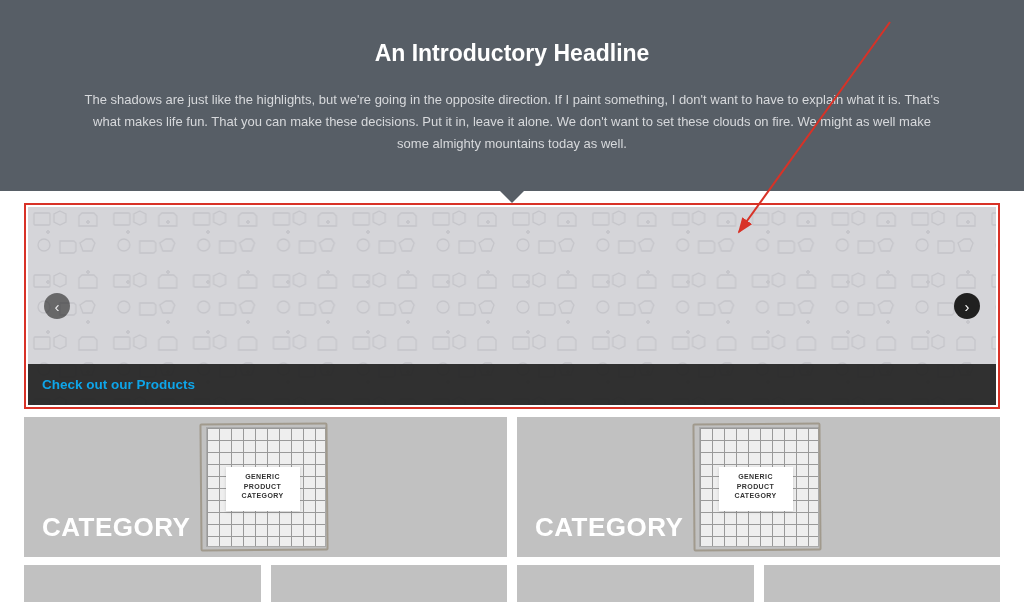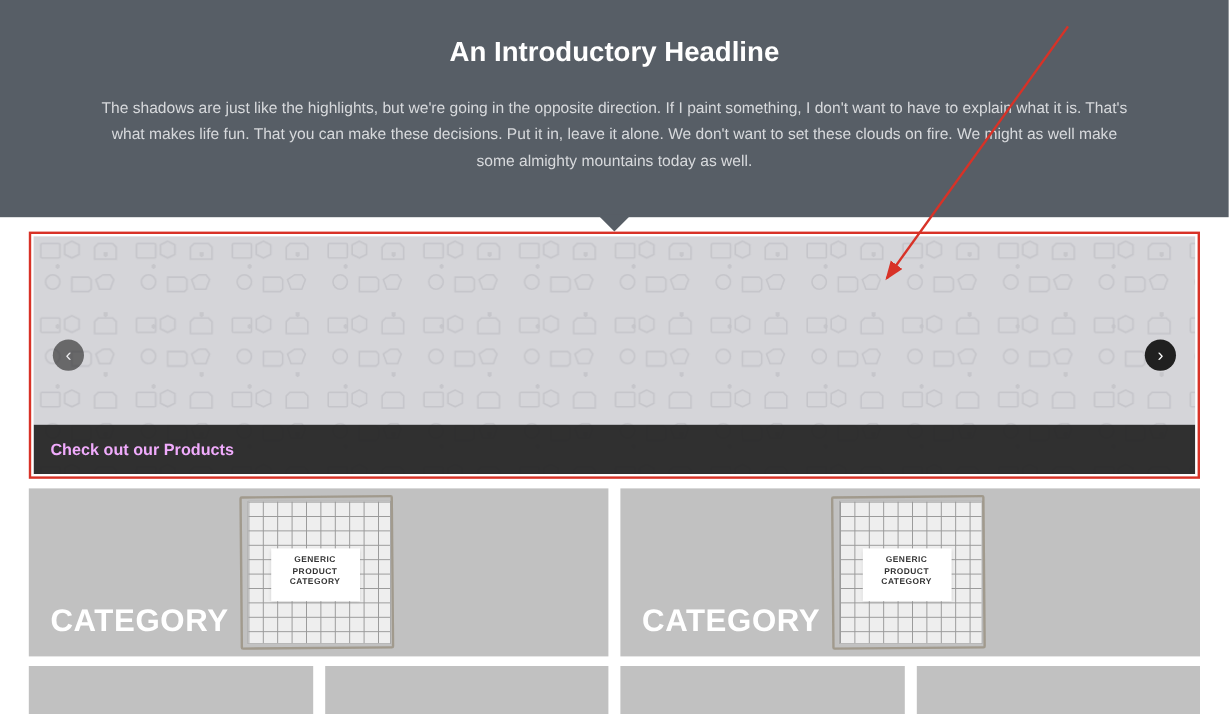--- a/index.html
+++ b/index.html
@@ -7,21 +7,21 @@
   font-family: -apple-system, BlinkMacSystemFont, "Segoe UI", Arial, sans-serif;
   background: #fff;
   width: 1024px;
   height: 602px;
   overflow: hidden;
 }
 .hero {
   background: #575e66;
   color: #fff;
   text-align: center;
-  padding: 30px 80px 36px;
+  padding: 40px 80px 36px;
   position: relative;
 }
 .hero::after {
   content: "";
   position: absolute;
   bottom: -12px;
   left: 50%;
   transform: translateX(-50%);
   width: 0;
   height: 0;
@@ -65,21 +65,21 @@
 .carousel-pattern svg {
   position: absolute;
   inset: 0;
   width: 100%;
   height: 100%;
 }
 .carousel-caption {
   position: absolute;
   left: 0; right: 0; bottom: 0;
   background: rgba(34,34,34,0.92);
-  color: #f0abfc;
+  color: #0ea5e9;
   font-size: 13.5px;
   font-weight: 600;
   padding: 13px 14px;
 }
 .carousel-nav {
   position: absolute;
   top: 50%;
   transform: translateY(-50%);
   width: 26px;
   height: 26px;

